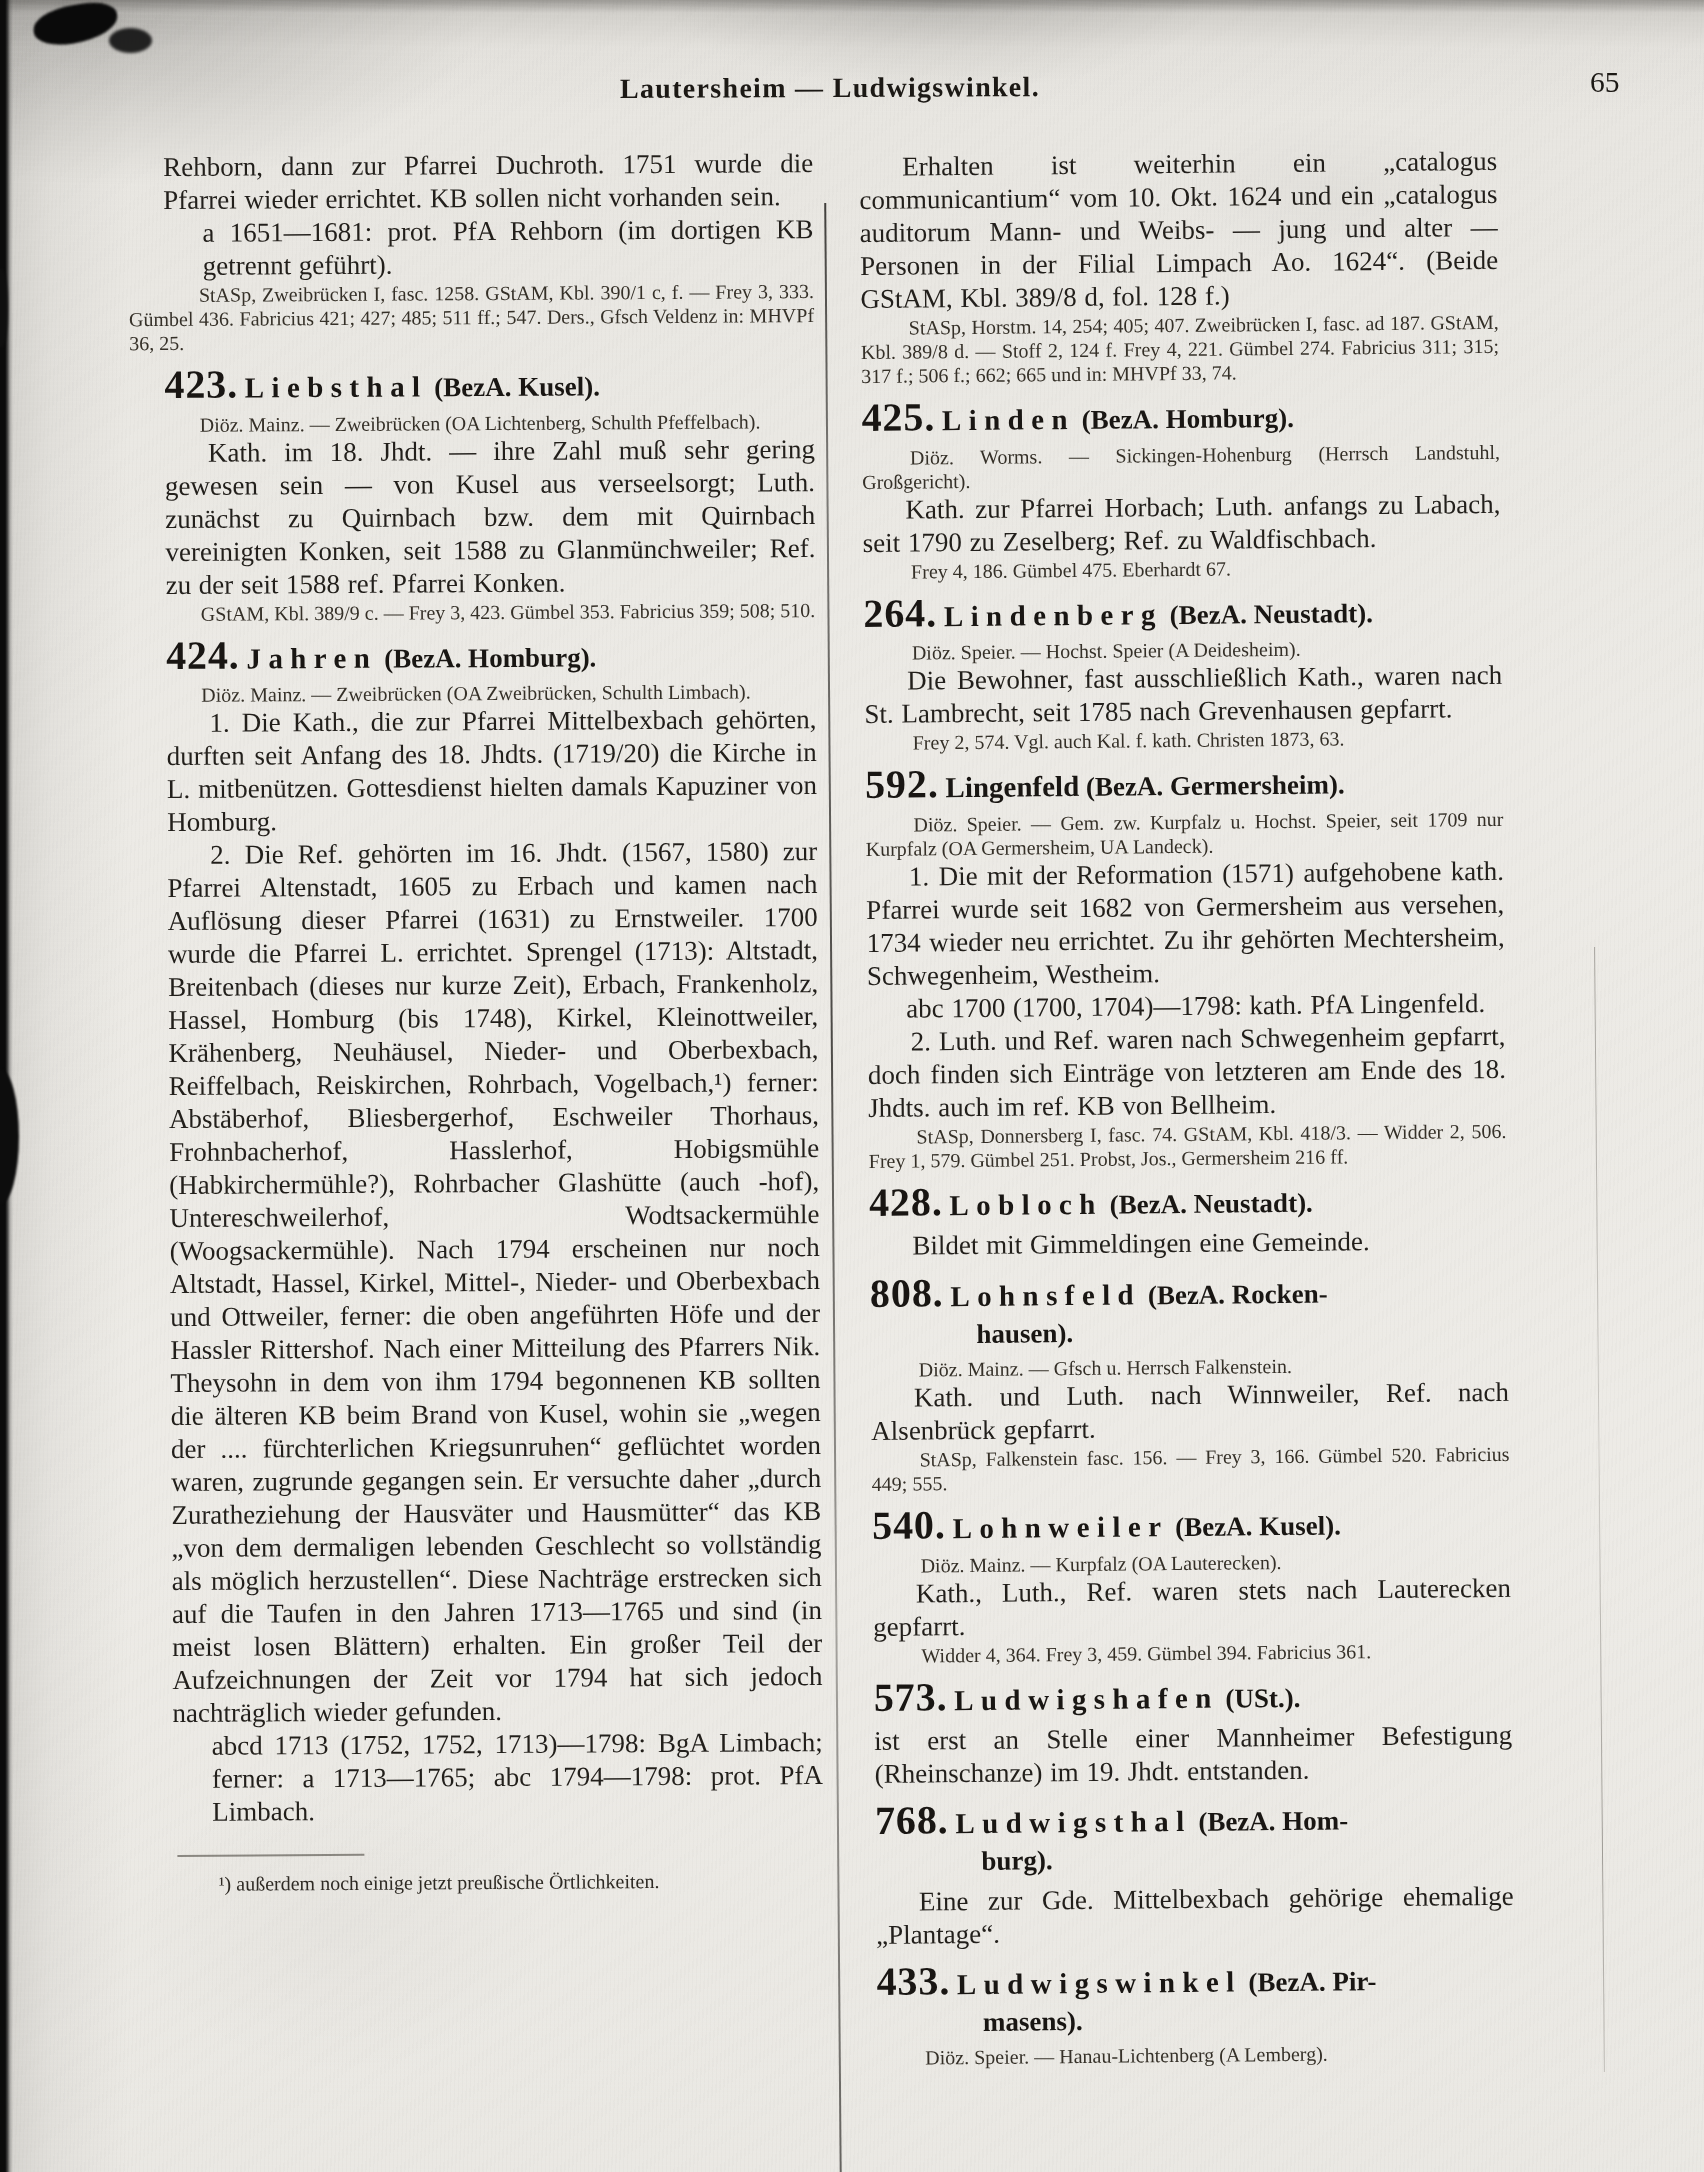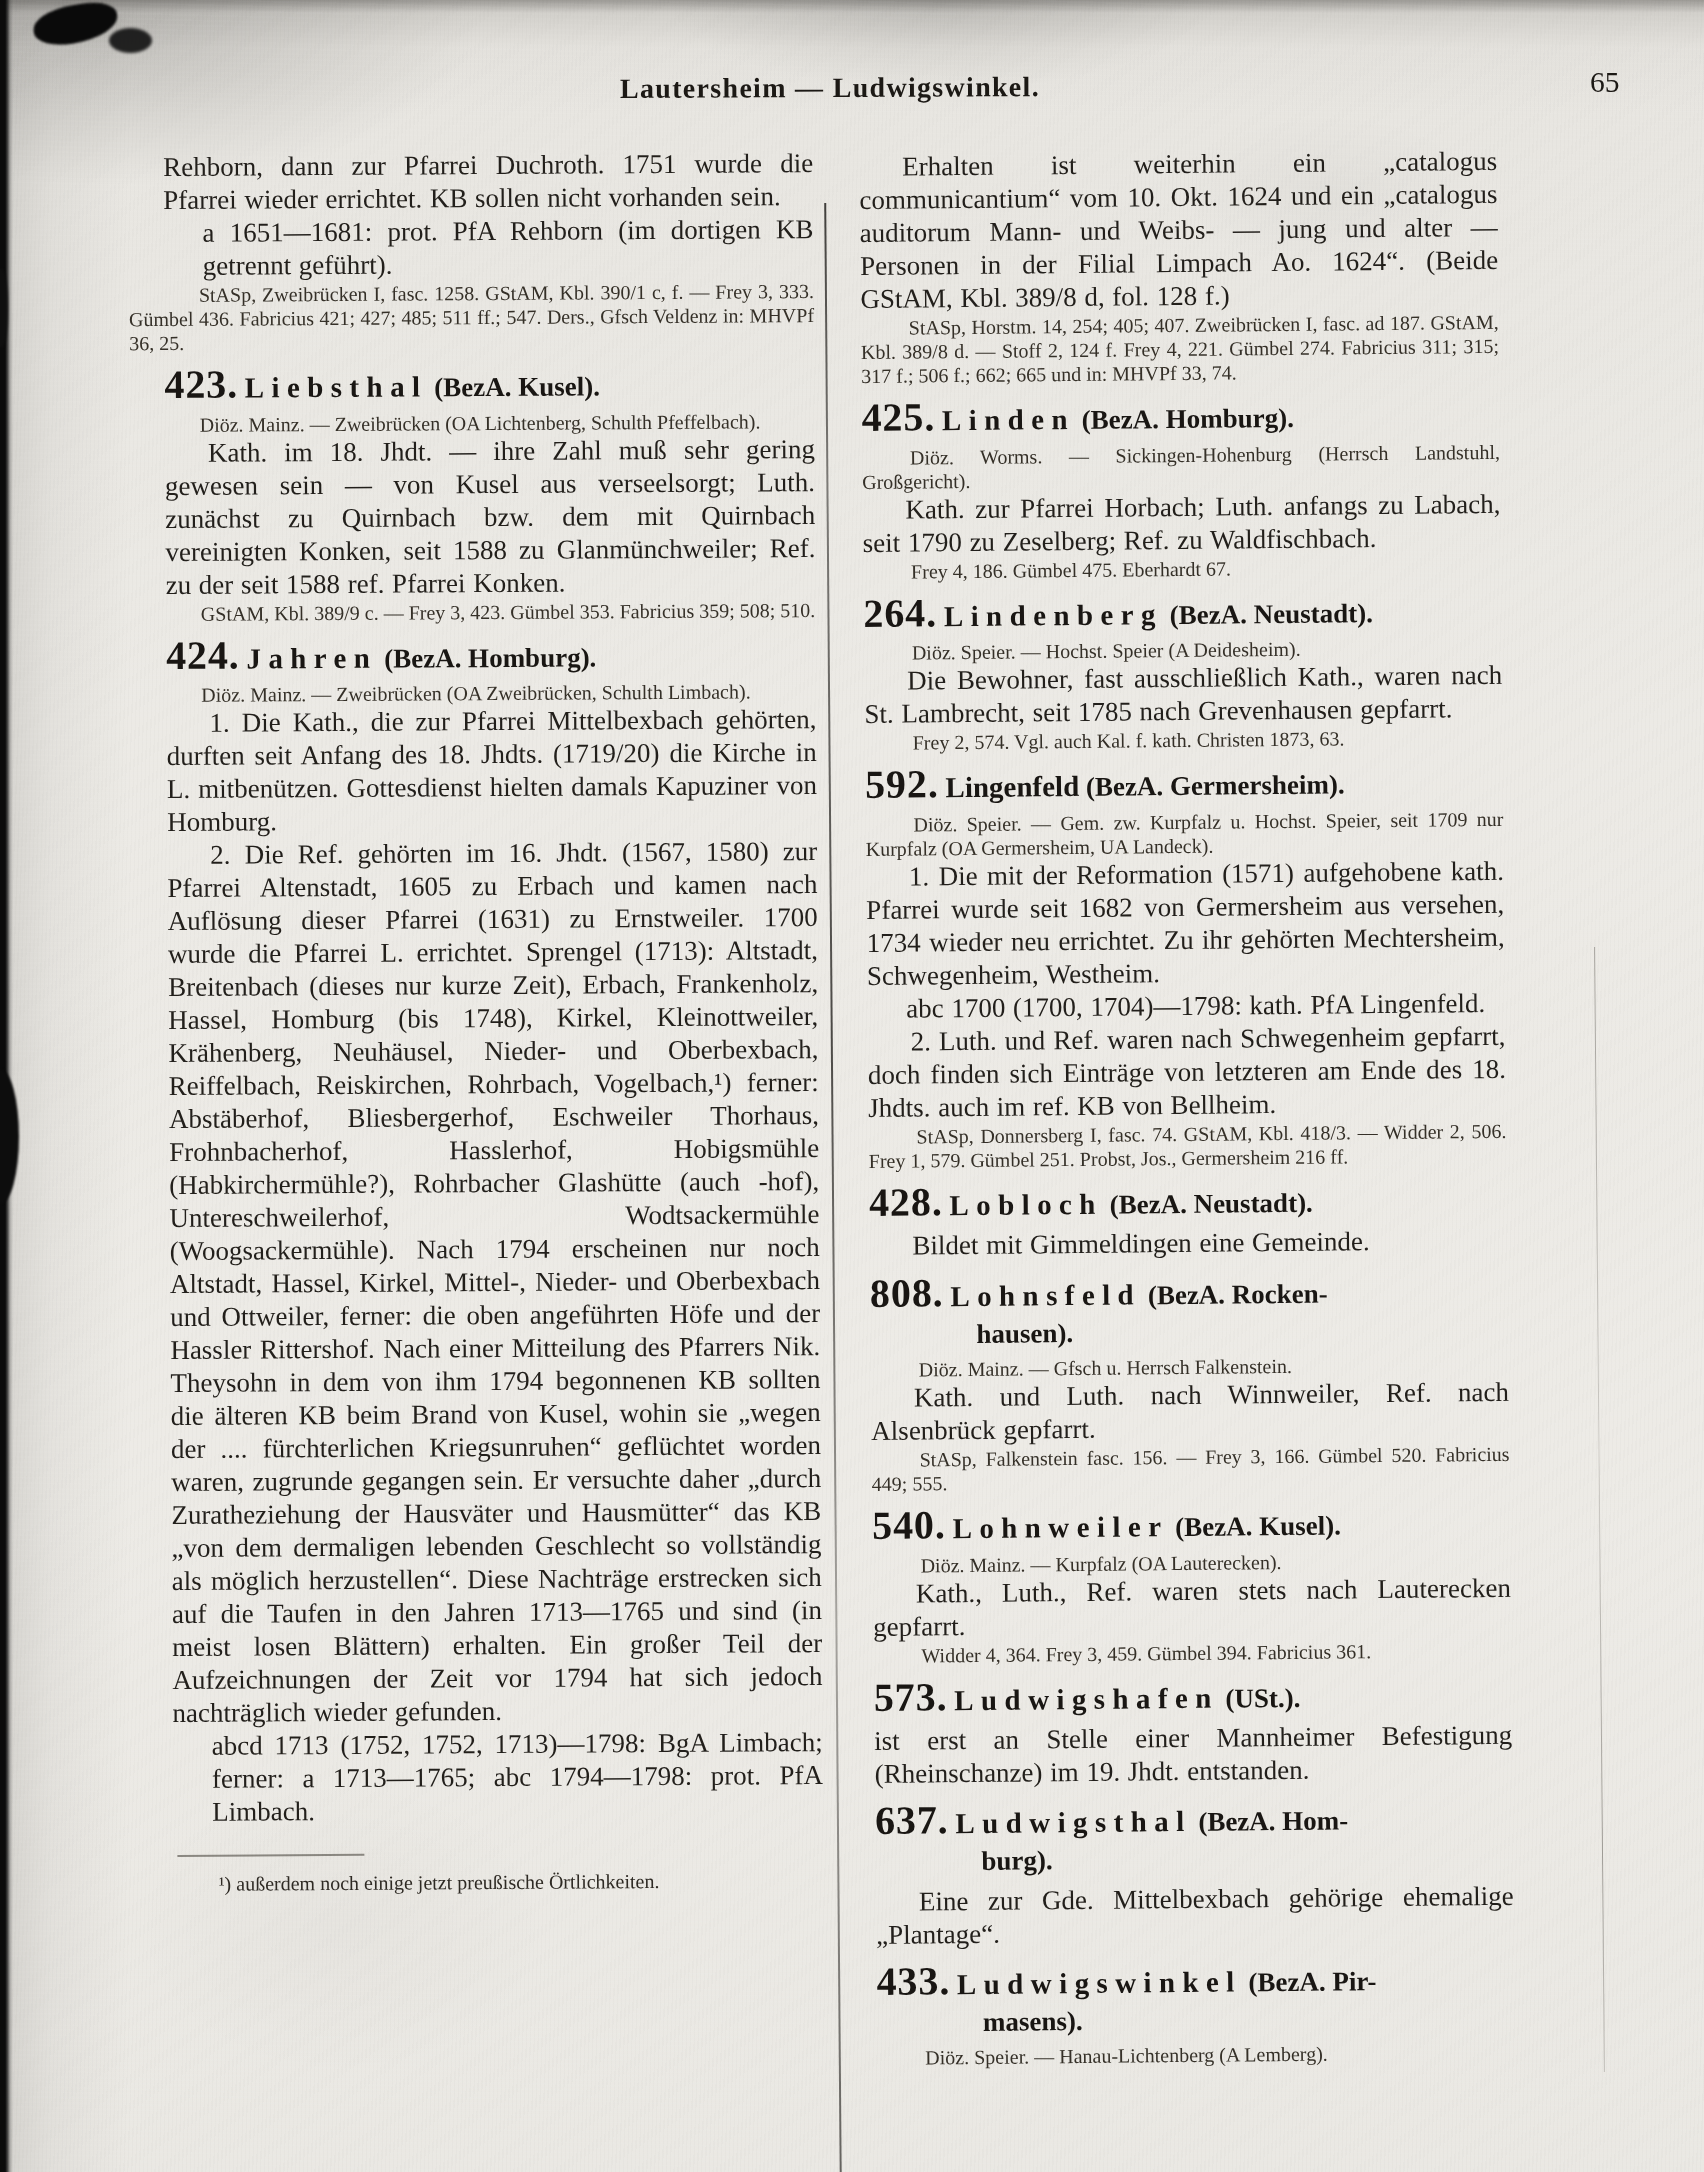--- a/index.html
+++ b/index.html
@@ -131,21 +131,21 @@
 hausen).</span></div>
       <p class="source">Diöz. Mainz. — Gfsch u. Herrsch Falkenstein.</p>
       <p class="body">Kath. und Luth. nach Winnweiler, Ref. nach Alsenbrück gepfarrt.</p>
       <p class="source">StASp, Falkenstein fasc. 156. — Frey 3, 166. Gümbel 520. Fabricius 449; 555.</p>
       <div class="heading"><span class="h-num">540.</span> <span class="h-name spaced">Lohnweiler</span> <span class="h-tail">(BezA. Kusel).</span></div>
       <p class="source">Diöz. Mainz. — Kurpfalz (OA Lauterecken).</p>
       <p class="body">Kath., Luth., Ref. waren stets nach Lauterecken gepfarrt.</p>
       <p class="source">Widder 4, 364. Frey 3, 459. Gümbel 394. Fabricius 361.</p>
       <div class="heading"><span class="h-num">573.</span> <span class="h-name spaced">Ludwigshafen</span> <span class="h-tail">(USt.).</span></div>
       <p class="body-noindent">ist erst an Stelle einer Mannheimer Befestigung (Rheinschanze) im 19. Jhdt. entstanden.</p>
-      <div class="heading"><span class="h-num">637.</span> <span class="h-name spaced">Ludwigsthal</span> <span class="h-tail">(BezA. Hom-
+      <div class="heading"><span class="h-num">768.</span> <span class="h-name spaced">Ludwigsthal</span> <span class="h-tail">(BezA. Hom-
 burg).</span></div>
       <p class="body">Eine zur Gde. Mittelbexbach gehörige ehemalige „Plantage“.</p>
       <div class="heading"><span class="h-num">433.</span> <span class="h-name spaced">Ludwigswinkel</span> <span class="h-tail">(BezA. Pir-
 masens).</span></div>
       <p class="source">Diöz. Speier. — Hanau-Lichtenberg (A Lemberg).</p>
     </div>
 
 </div>
 
 

